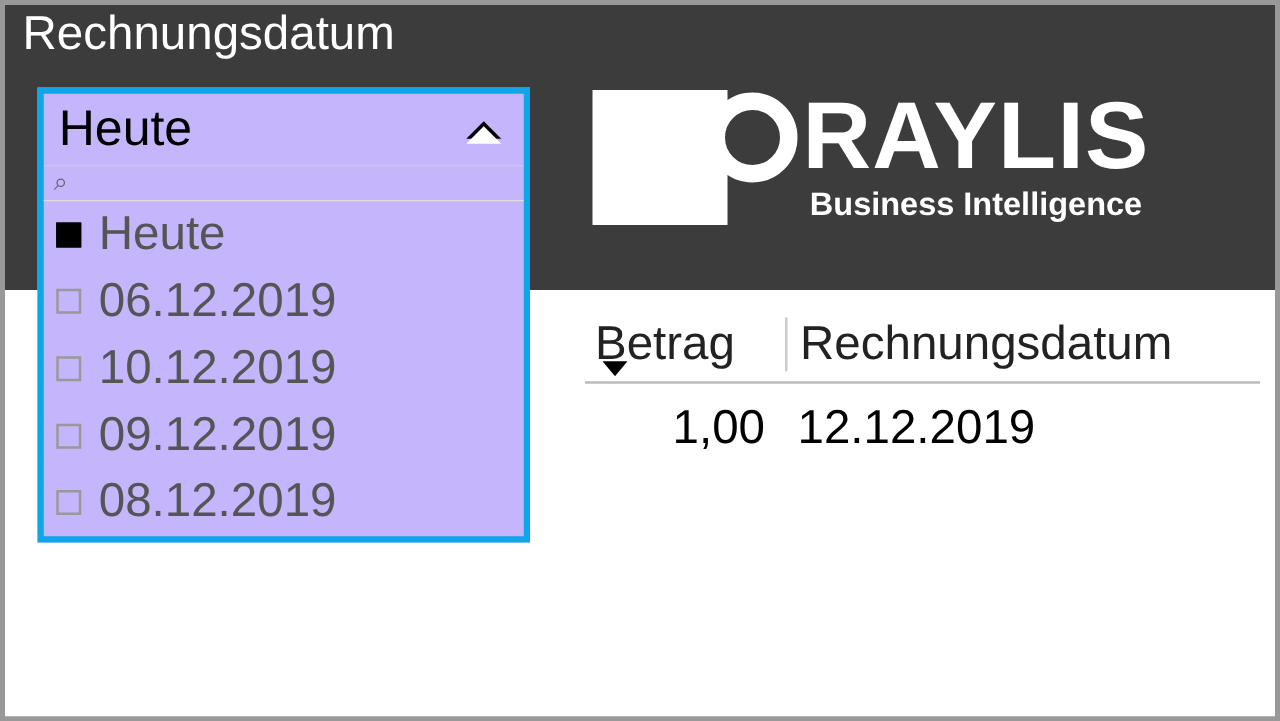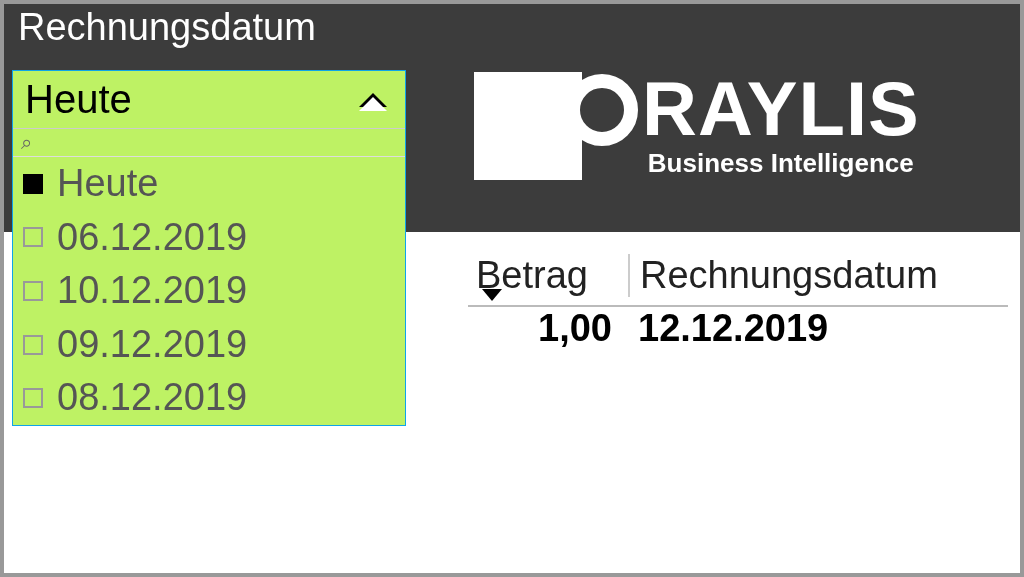--- a/index.html
+++ b/index.html
@@ -64,24 +64,24 @@
   .logo-sub {
     font-size: 26px;
     font-weight: 600;
     text-align: right;
     margin-top: 2px;
     padding-right: 6px;
   }
   .dropdown {
     position: absolute;
     top: 66px;
-    left: 8px;
+    left: 26px;
     width: 394px;
-    background: #bef264;
-    border: 1px solid #0ea5e9;
+    background: #c4b5fd;
+    border: 5px solid #0ea5e9;
     z-index: 10;
   }
   .dropdown-header {
     display: flex;
     align-items: center;
     justify-content: space-between;
     padding: 6px 18px 6px 12px;
     border-bottom: 1px solid #ccc;
     cursor: pointer;
   }
@@ -169,21 +169,21 @@
     bottom: -4px;
     left: 14px;
     width: 0;
     height: 0;
     border-left: 10px solid transparent;
     border-right: 10px solid transparent;
     border-top: 12px solid #000;
   }
   .table-row {
     display: flex;
-    font-weight: bold;
+    padding-top: 14px;
   }
   .td {
     font-size: 38px;
     color: #000;
     padding: 0 8px;
   }
   .td-betrag { flex: 0 0 160px; text-align: right; padding-right: 16px;}
   .td-datum { flex: 1; padding-left: 10px;}
 </style>
 </head>

